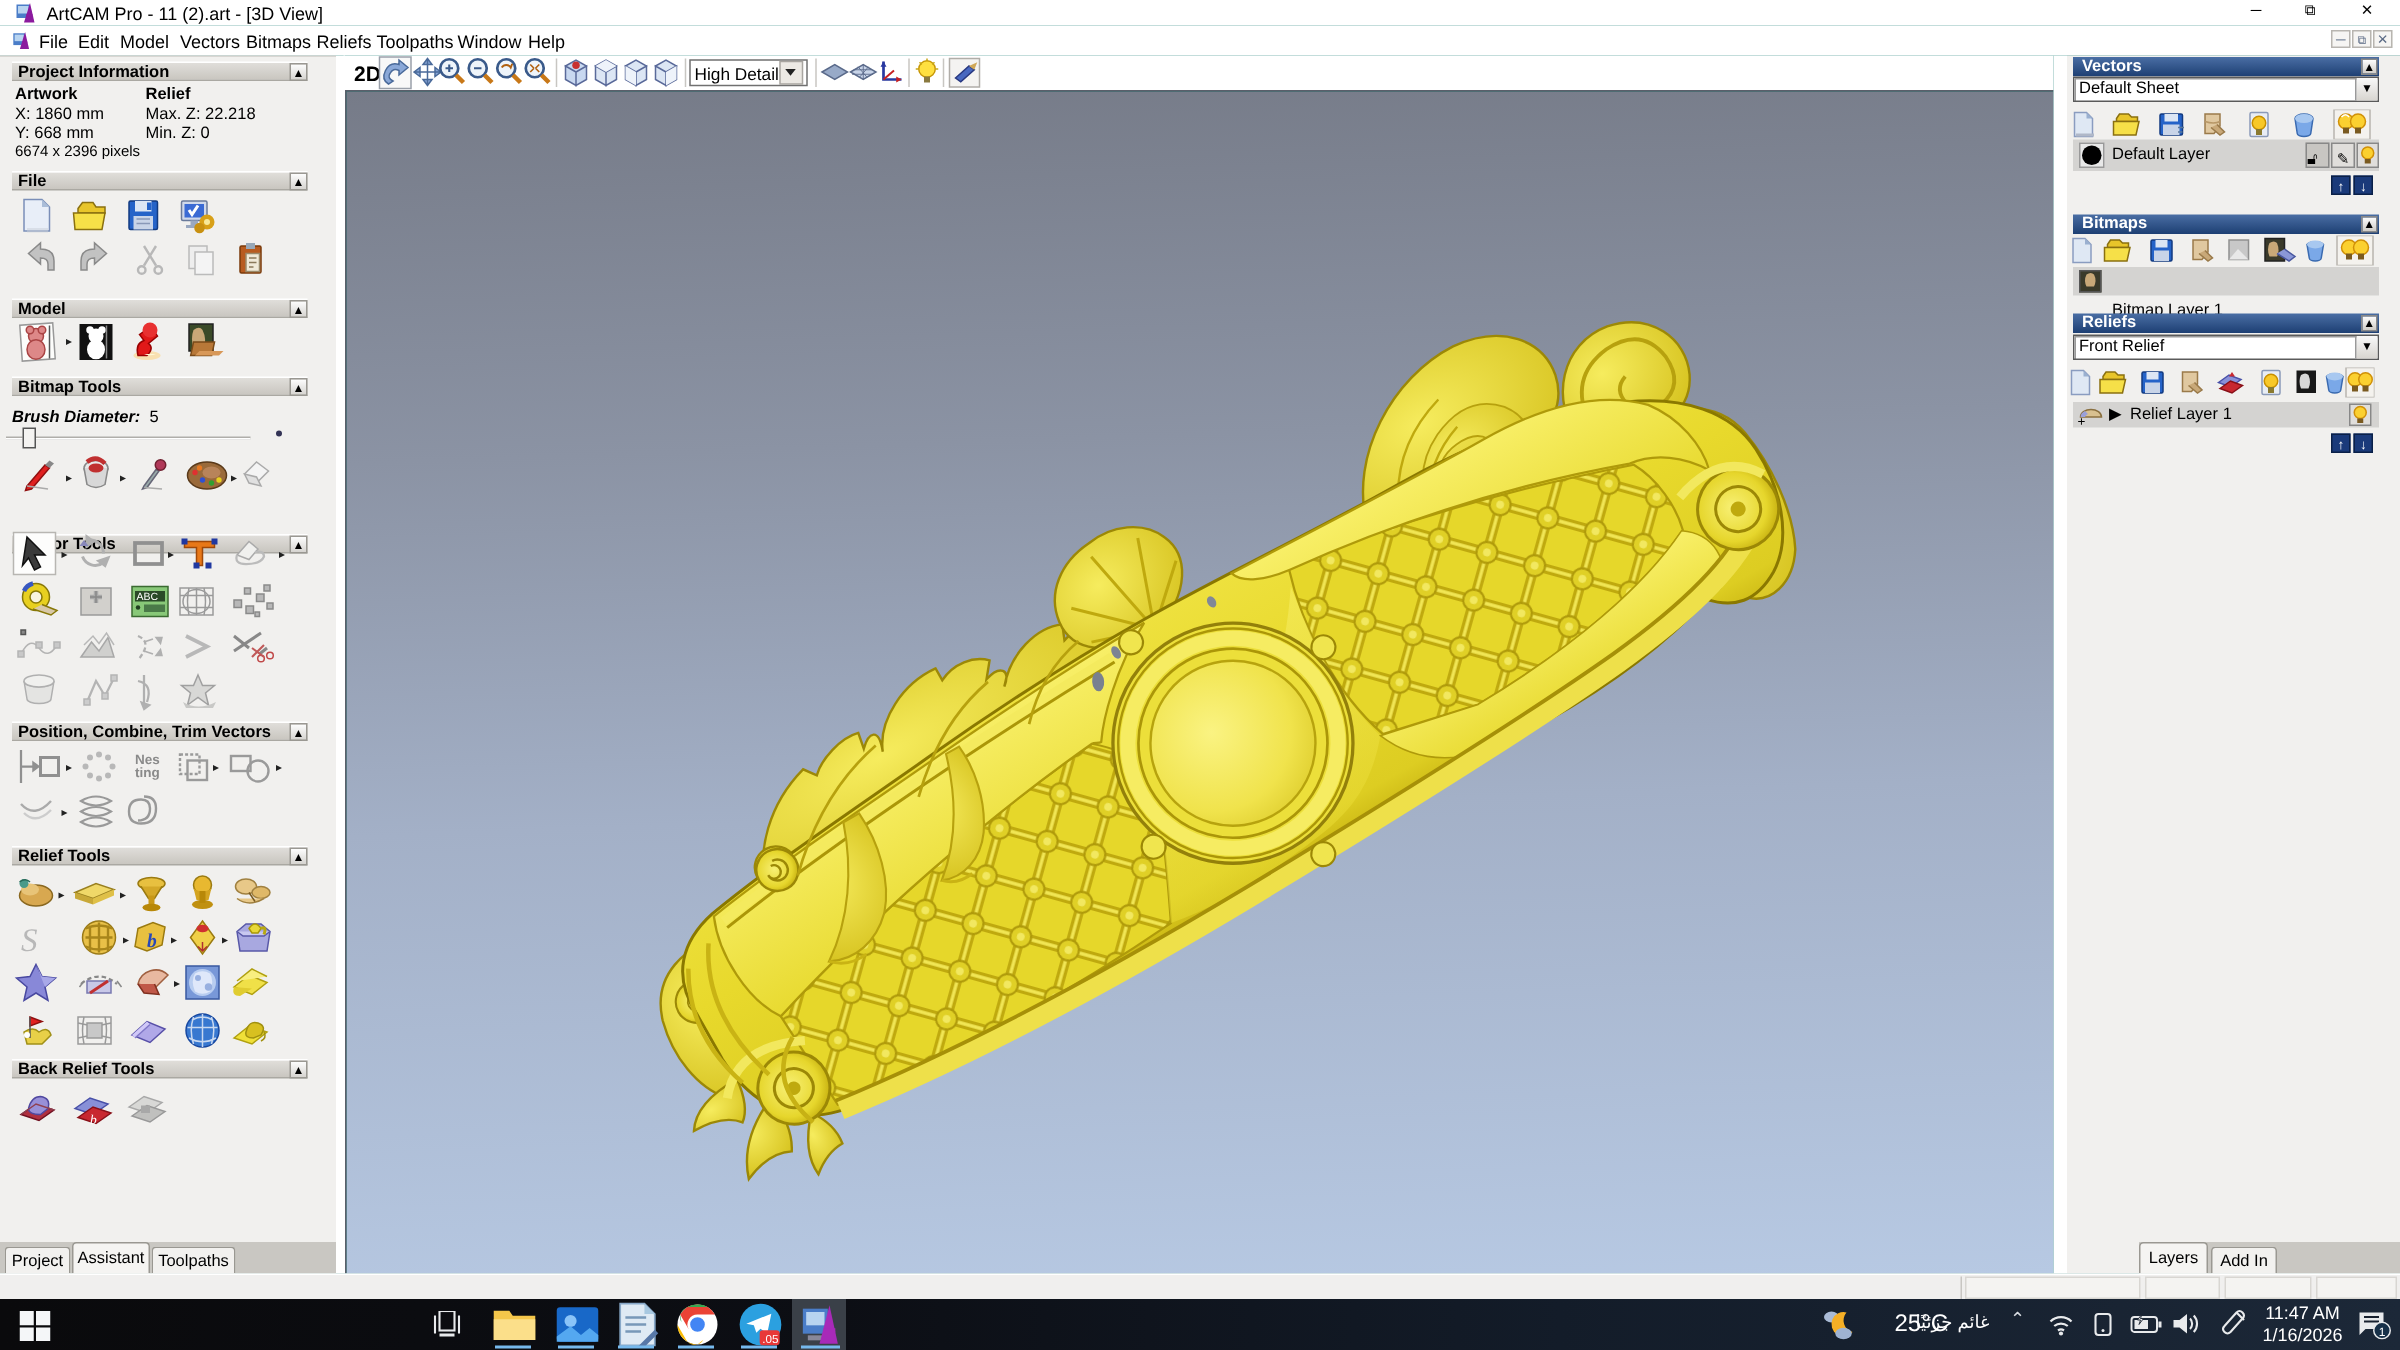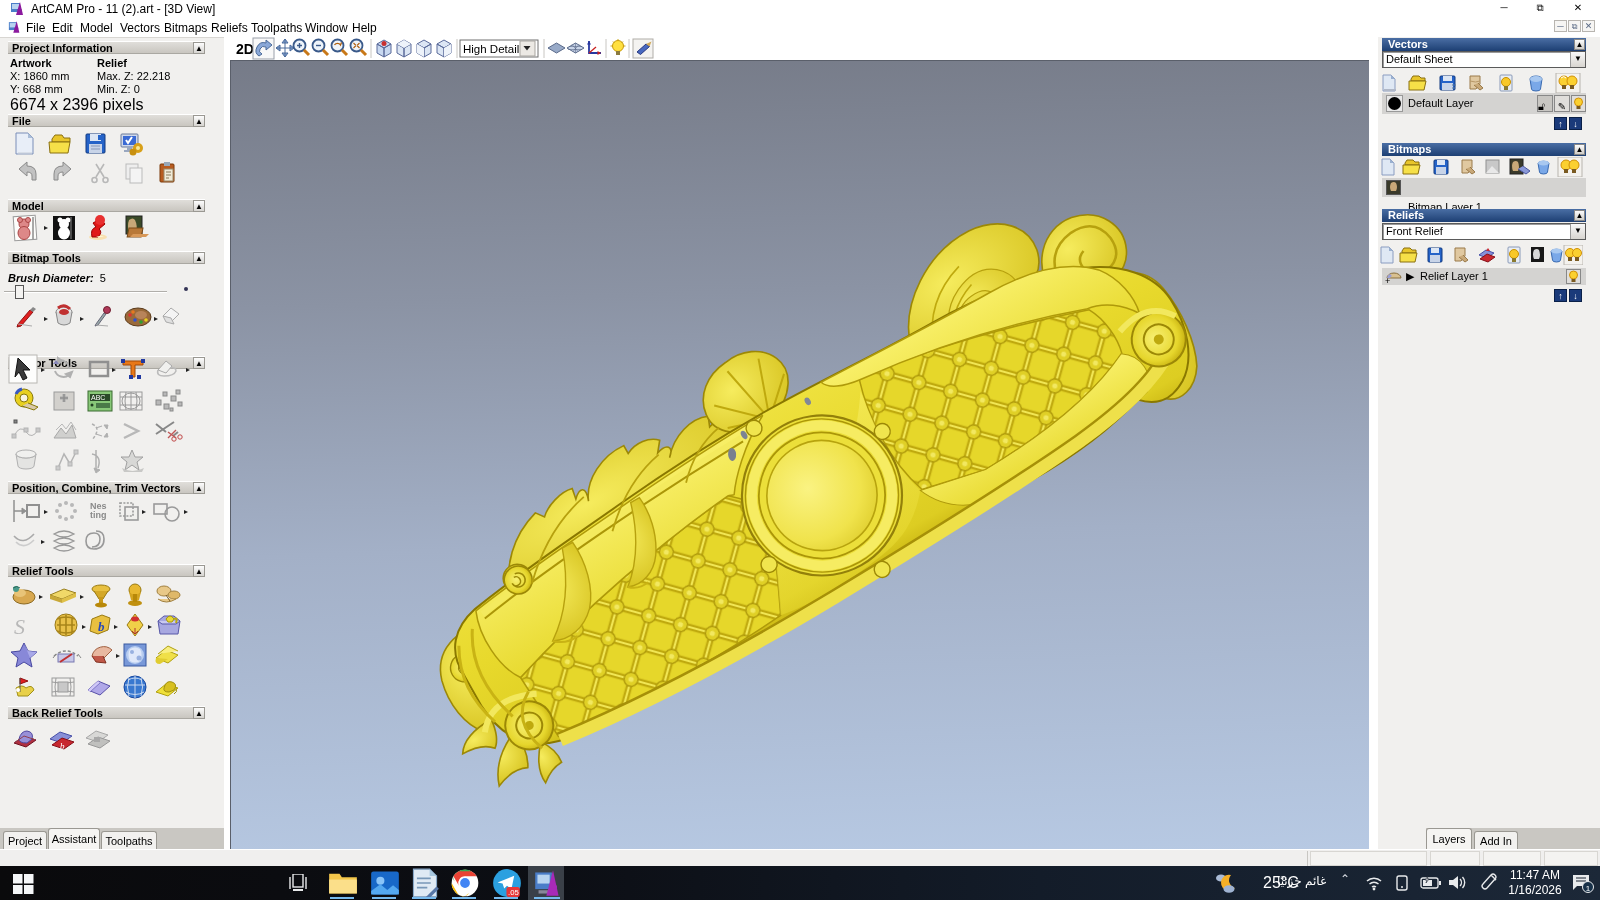--- a/index.html
+++ b/index.html
@@ -78,21 +78,21 @@
   </div>
 
   <div id="leftpanel">
     <div class="lsect" style="top:3px">Project Information<span class="up">▲</span></div>
     <div style="position:absolute;left:10px;top:19px;font-size:11px;font-weight:bold">Artwork</div>
     <div style="position:absolute;left:97px;top:19px;font-size:11px;font-weight:bold">Relief</div>
     <div style="position:absolute;left:10px;top:32px;font-size:11px">X: 1860 mm</div>
     <div style="position:absolute;left:97px;top:32px;font-size:11px">Max. Z: 22.218</div>
     <div style="position:absolute;left:10px;top:45px;font-size:11px">Y: 668 mm</div>
     <div style="position:absolute;left:97px;top:45px;font-size:11px">Min. Z: 0</div>
-    <div style="position:absolute;left:10px;top:58px;font-size:16px">6674 x 2396 pixels</div>
+    <div style="position:absolute;left:10px;top:58px;font-size:10px">6674 x 2396 pixels</div>
     <div class="lsect" style="top:76px">File<span class="up">▲</span></div>
     <svg class="icon" style="left:8px;top:93px" width="200" height="27" viewBox="0 0 200 27">
       <g>
           <path d="M8 2 h12 l5 5 v16 h-17 z" fill="#e8eef8" stroke="#7a8eb8"></path>
           <path d="M20 2 l5 5 h-5 z" fill="#aabdd8"></path>
           <path d="M10 21 h14 v3 h-14 z" fill="#c8cdd8" opacity=".5"></path>
         </g>
       <g>
           <path d="M44 8 l3 -4 h7 l2 3 h6 v4 l-18 0 z" fill="#e8c52a" stroke="#8a7010"></path>
           <path d="M41 11 h21 l-2 11 h-18 z" fill="#f6e048" stroke="#8a7010"></path>

